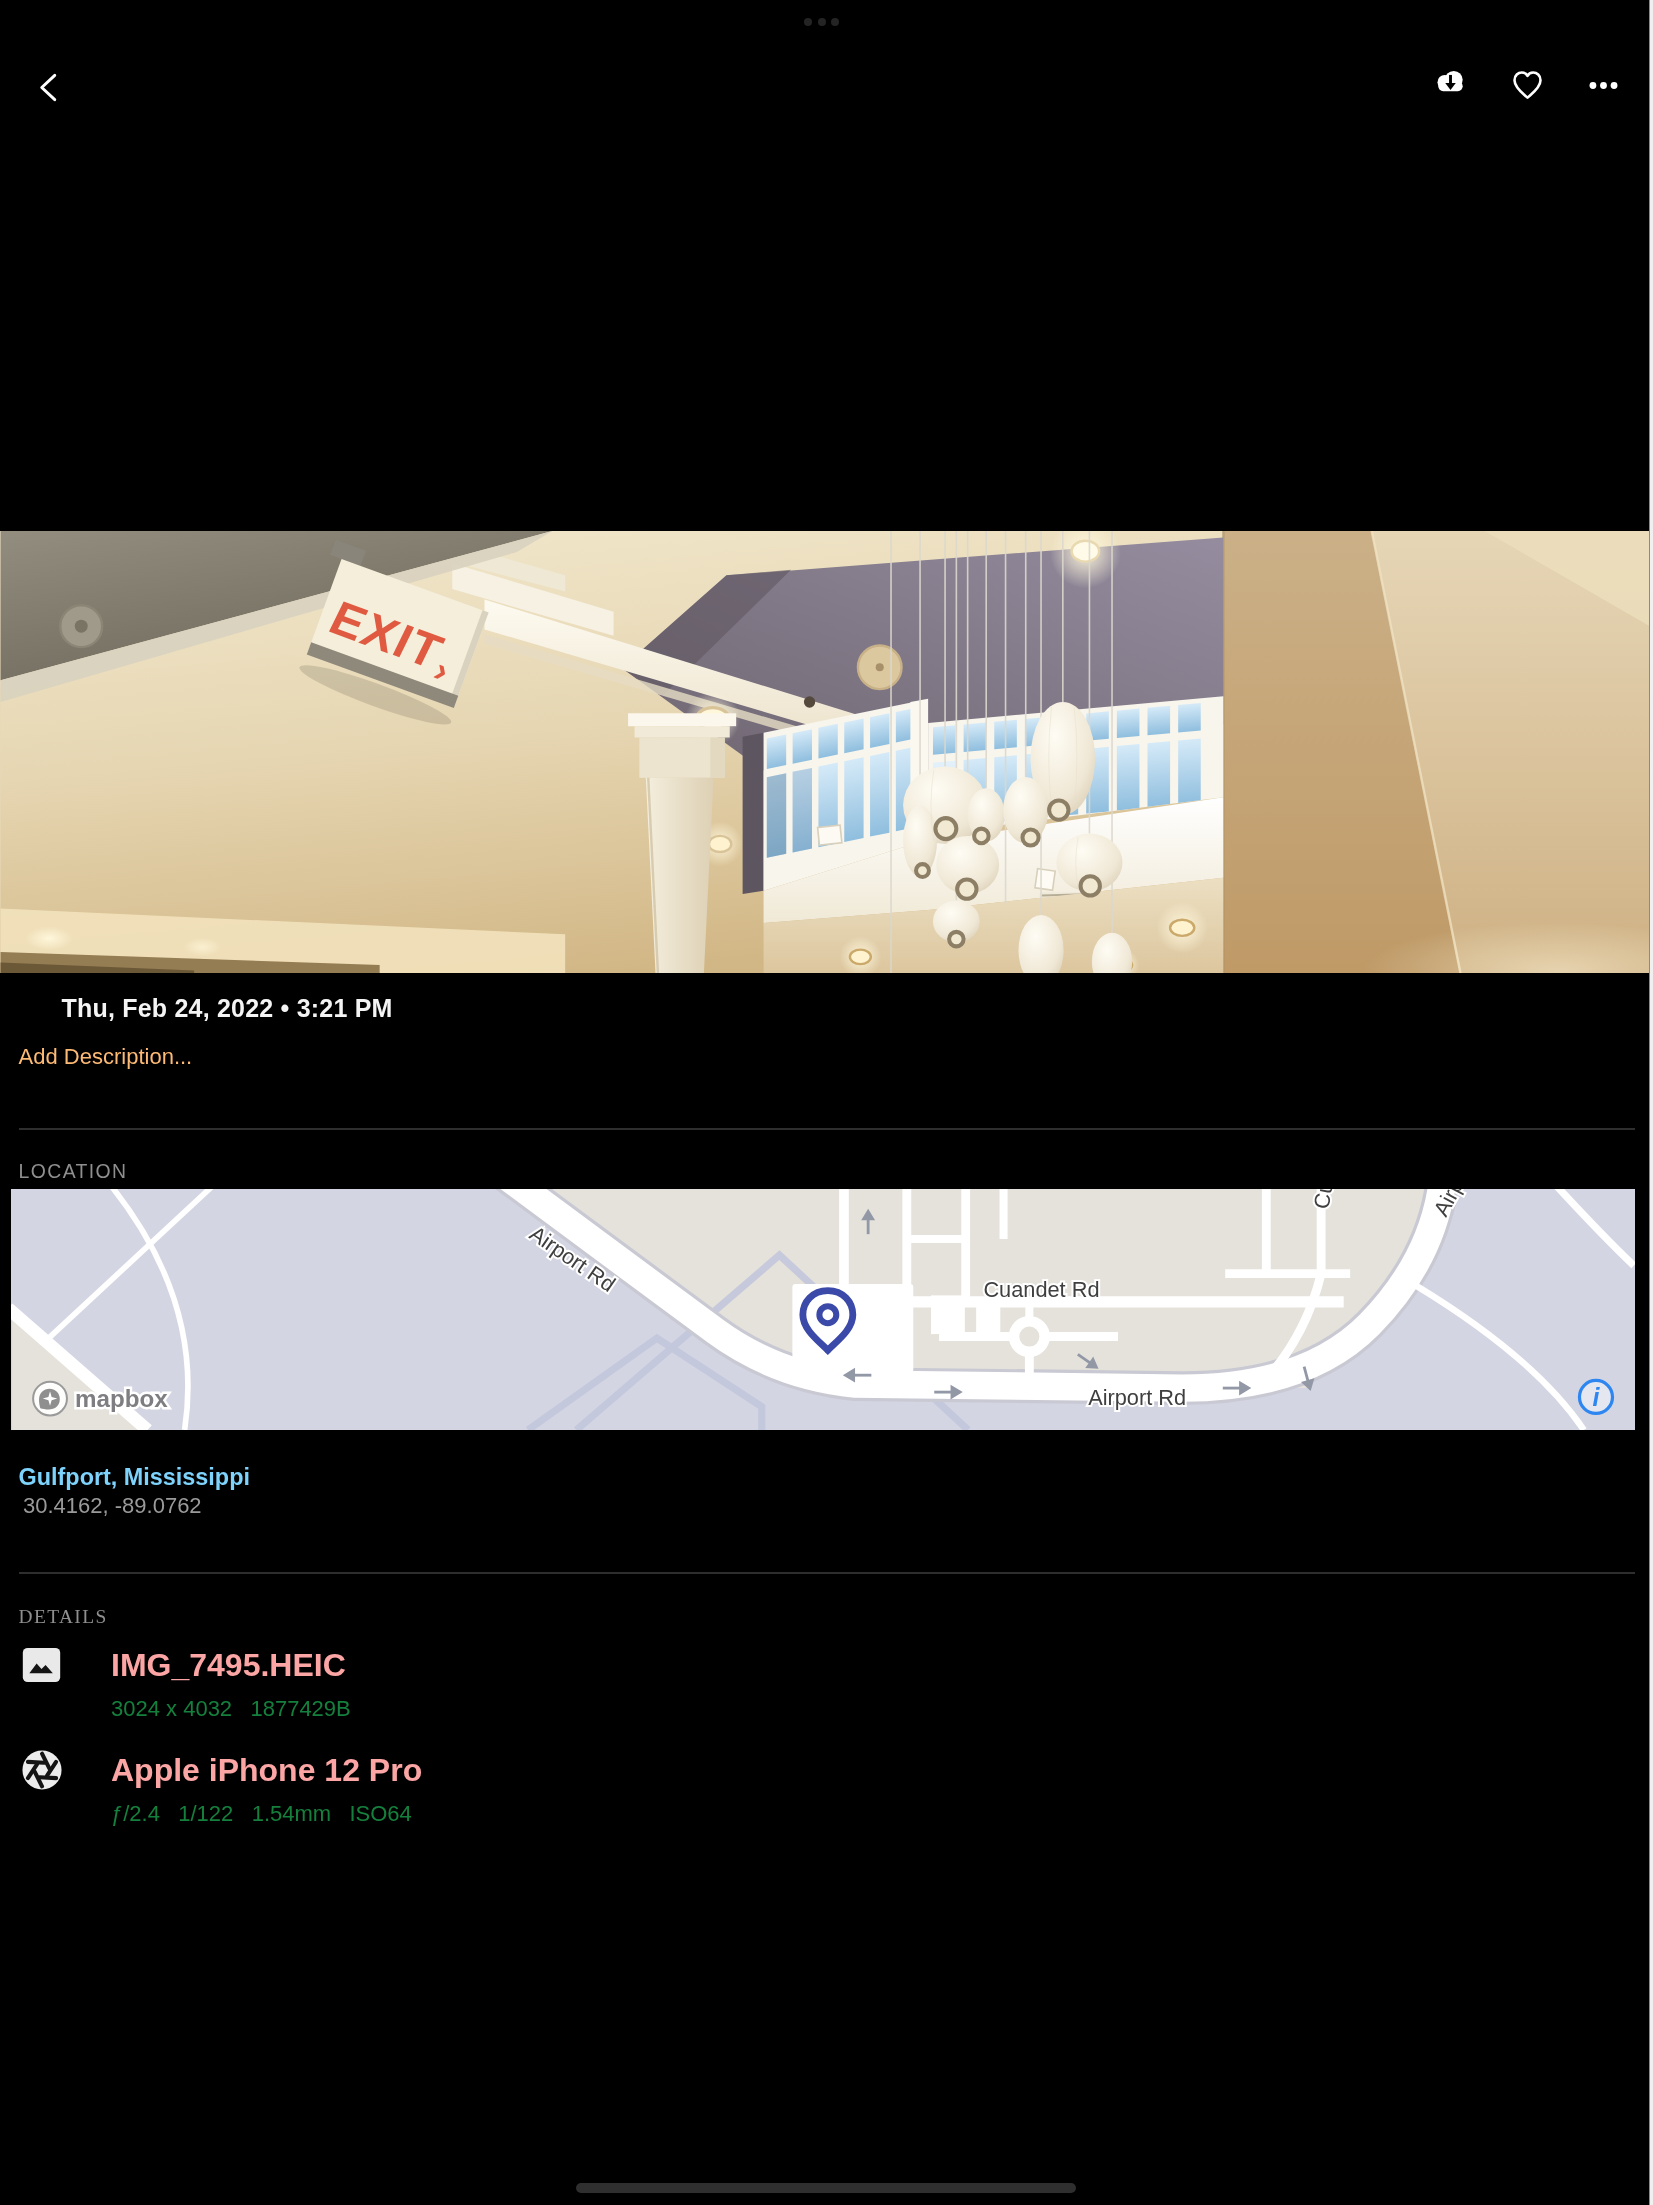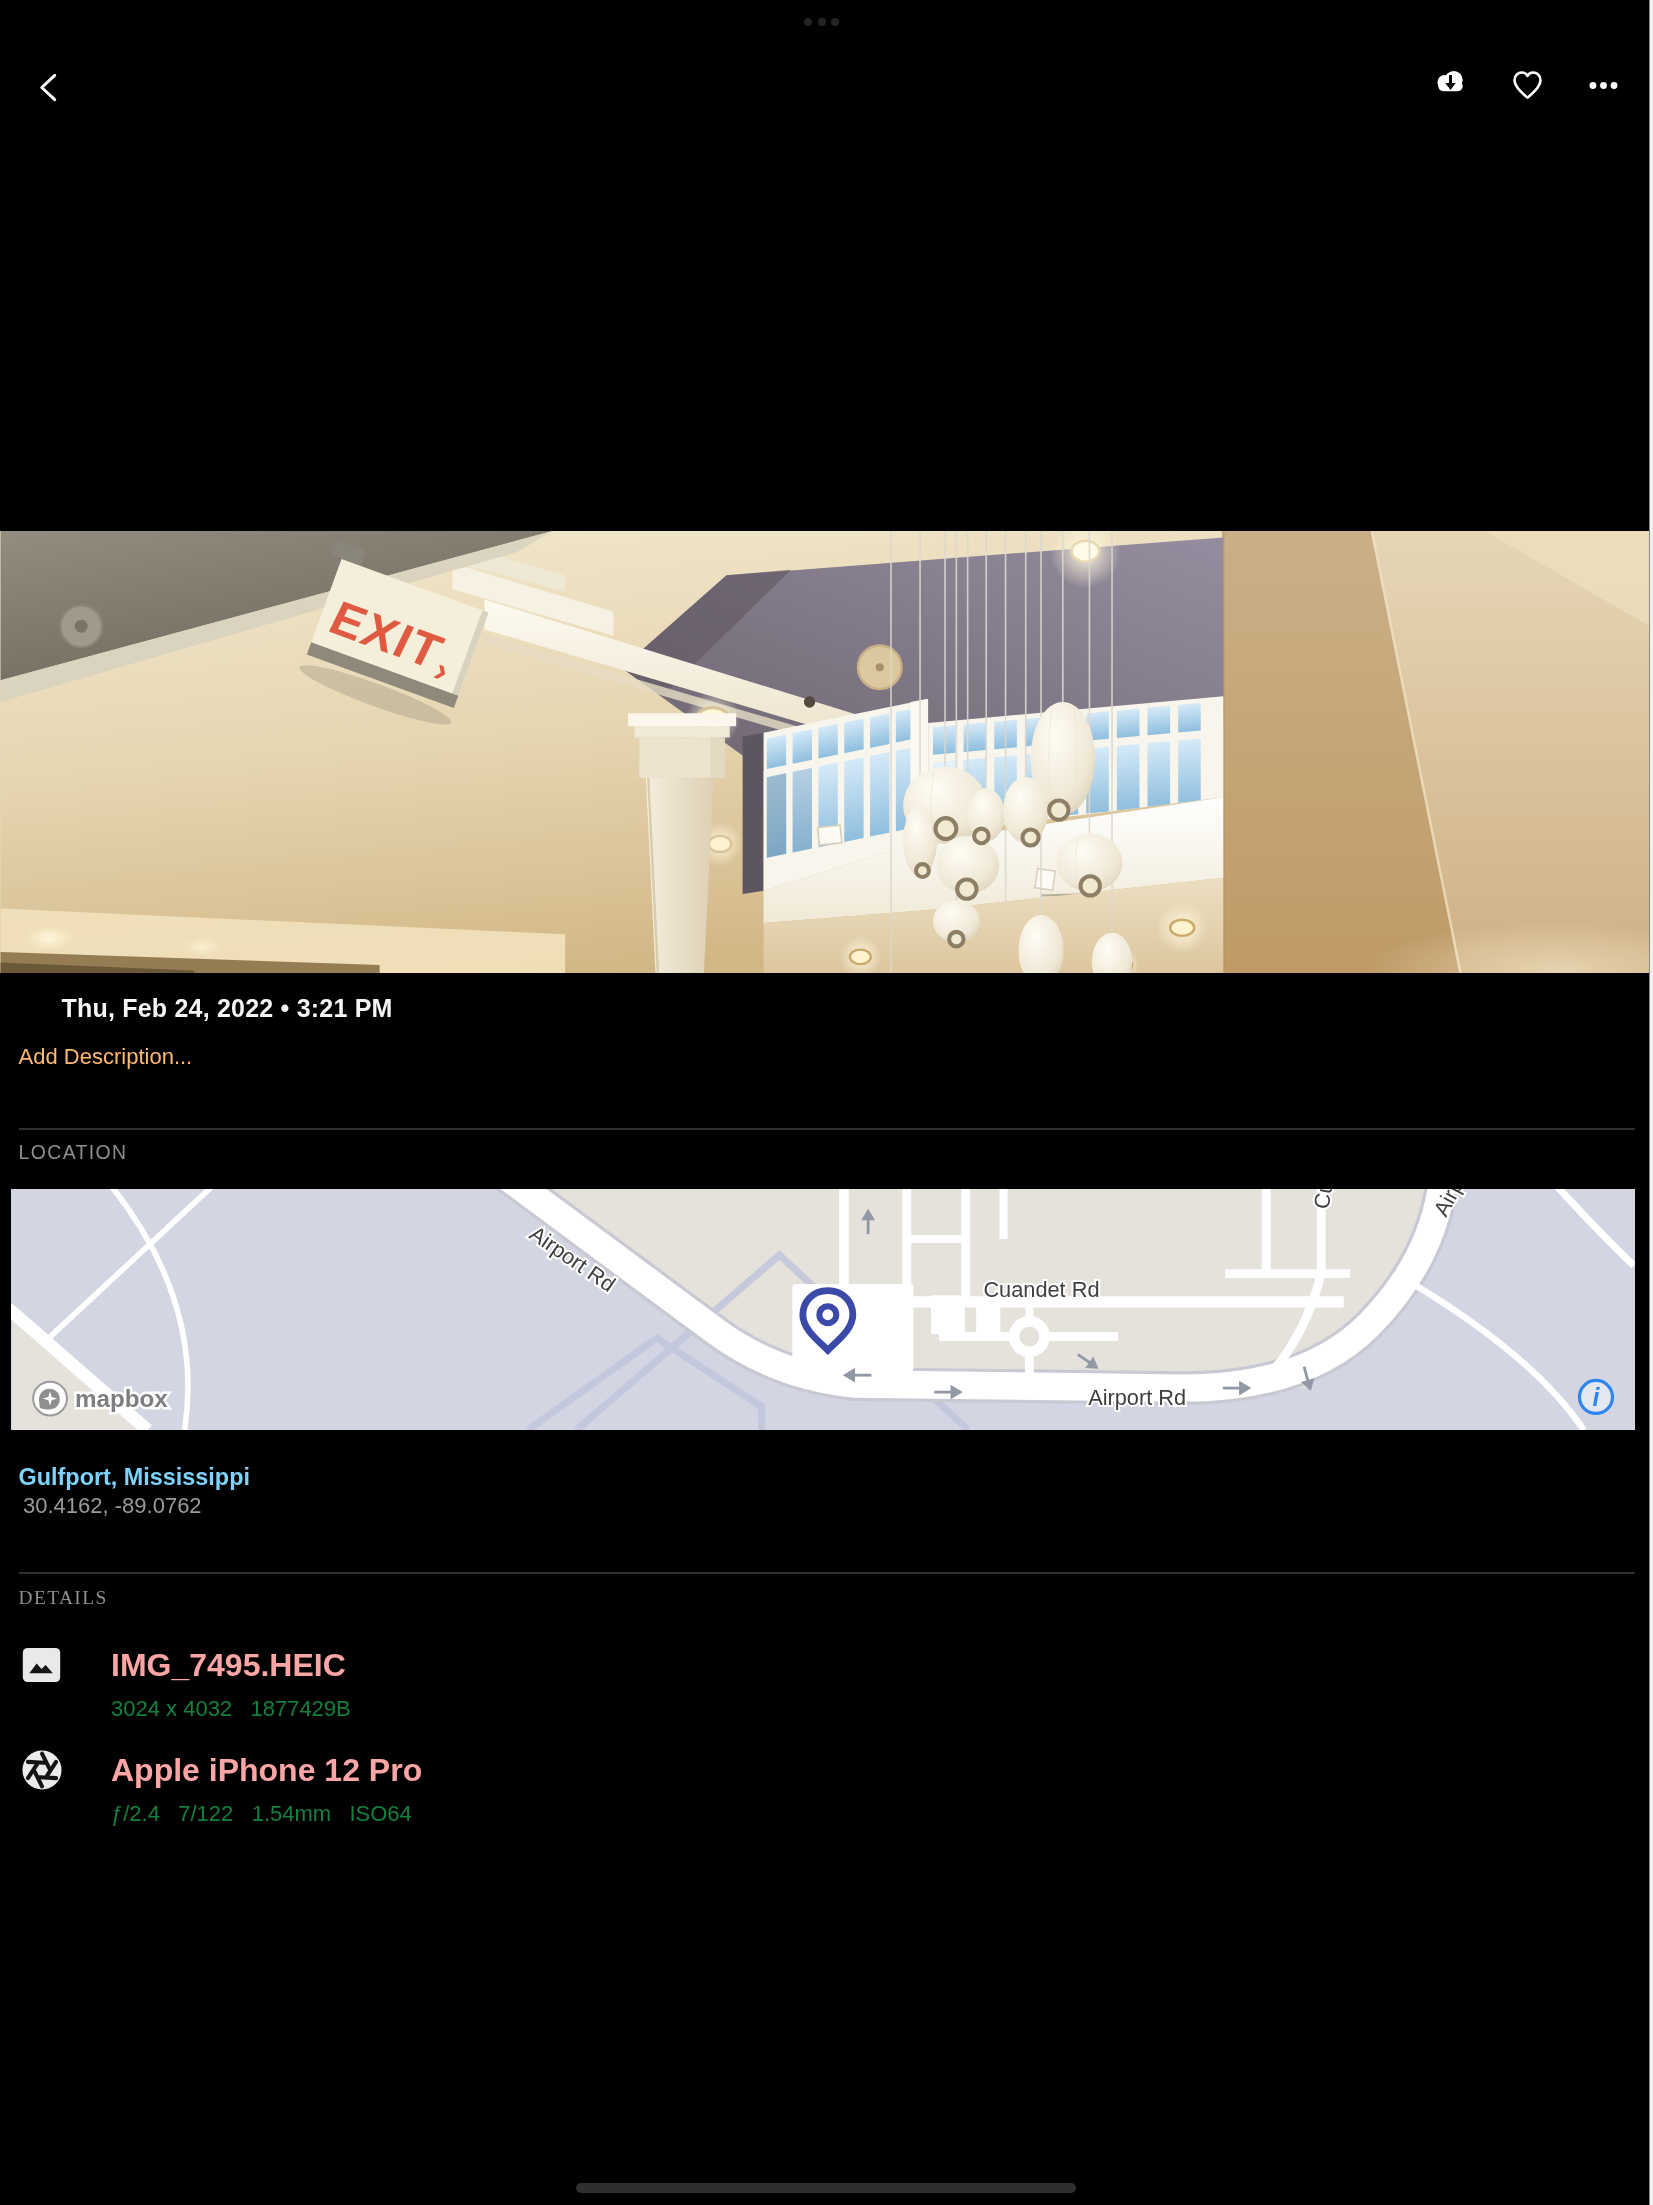--- a/index.html
+++ b/index.html
@@ -14,21 +14,21 @@
   .cloud-btn{left:1431px;top:66px;}
   .heart-btn{left:1508px;top:66px;}
   .more-btn{left:1584px;top:66px;}
   
   .photo{left:0;top:531px;width:1653px;height:442px;overflow:hidden;background:#e7d8b6;}
   
   .date{left:18.6px;top:994px;font-size:25px;font-weight:600;color:#f4f4f4;letter-spacing:0.2px;margin-left:43px;}
   .desc{left:18.6px;top:1044px;font-size:22px;color:#fdba74;}
   .divider{left:18.6px;width:1616px;height:1.6px;background:#2e2e2e;}
   .d1{top:1128px;} .d2{top:1572px;}
-  .sec-label{left:18.6px;font-size:19.4px;color:#8f8f8f;letter-spacing:1.4px;}
+  .sec-label{left:18.6px;font-size:19.4px;color:#8f8f8f;letter-spacing:1.4px;margin-top:19px;}
   .loc-label{top:1141px;} .det-label{top:1587px;font-family:Liberation Serif, serif;}
   .map-wrap{left:10.5px;top:1189px;width:1624px;height:241px;overflow:hidden;background:#d3d5e3;}
   .place{left:18.6px;top:1464px;font-size:23.4px;font-weight:700;color:#7dd3fc;}
   .coords{left:23px;top:1493px;font-size:22px;color:#9a9a9a;}
   .row-title{font-size:32px;font-weight:700;color:#fca5a5;}
   .row-sub{font-size:22px;color:#15803d;margin-top:12px;white-space:pre-wrap;}
   .r1text{left:111px;top:1647px;} .r2text{left:111px;top:1752px;}
   .r1icon{left:22px;top:1647px;} .r2icon{left:20px;top:1748px;}
   
   .scrollbar{right:0;top:0;width:3.2px;height:2205px;background:#f0f0f0;border-left:0.8px solid #8a8a8a;}
@@ -439,18 +439,18 @@
       <line x1="17.3" y1="-10" x2="6.2" y2="6.8"></line>
       <line x1="17.3" y1="10" x2="-2.8" y2="8.8"></line>
       <line x1="0" y1="20" x2="-9" y2="2"></line>
       <line x1="-17.3" y1="10" x2="-6.2" y2="-6.8"></line>
       <line x1="-17.3" y1="-10" x2="2.8" y2="-8.8"></line>
     </g>
   </svg>
 </div>
 <div class="abs r2text">
   <div class="row-title">Apple iPhone 12 Pro</div>
-  <div class="row-sub">ƒ/2.4   7/122   1.54mm   ISO64</div>
+  <div class="row-sub">ƒ/2.4   1/122   1.54mm   ISO64</div>
 </div>
 
 <div class="abs scrollbar"></div>
 <div class="abs homebar"></div>
 
 
 </body></html>

